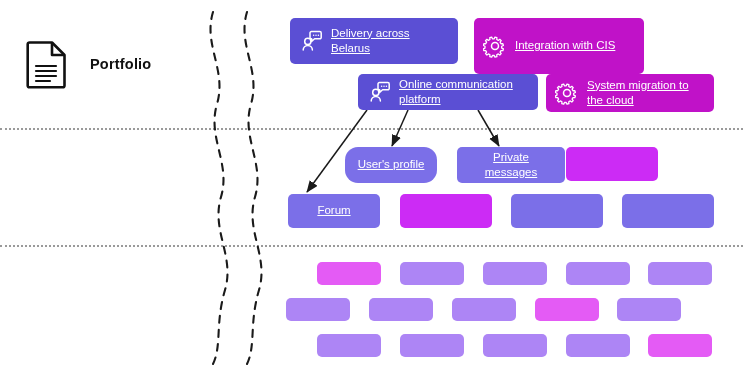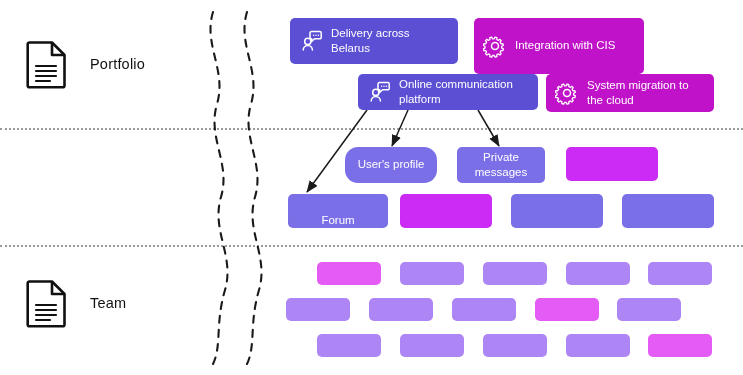--- a/index.html
+++ b/index.html
@@ -12,21 +12,21 @@
   }
   #canvas{position:absolute;inset:0;width:743px;height:375px;}
 
   
   .lane-label{
     position:absolute;
     display:flex;align-items:center;gap:22px;
   }
   .doc-icon{width:42px;height:52px;display:block;}
   .lane-name{
-    font-size:14.5px;font-weight:normal;color:#111111;
+    font-size:14.5px;font-weight:bold;color:#111111;
     letter-spacing:.2px;white-space:nowrap;
   }
 
   
   .divider{
     position:absolute;left:0;width:743px;height:0;
     border-top:2px dotted #9a9a9a;
   }
   .squiggle{position:absolute;top:0;left:0;width:743px;height:375px;pointer-events:none;}
 
@@ -34,21 +34,21 @@
   .box{
     position:absolute;
     border-radius:5px;
     box-sizing:border-box;
     display:flex;align-items:center;
     color:#ffffff;
     font-size:11.5px;
     line-height:1.32;
   }
   .box .bx-icon{flex:0 0 auto;margin-left:9px;margin-right:8px;}
-  .box .bx-label{white-space:pre-line;padding-right:8px;}
+  .box .bx-label{white-space:pre-line;padding-right:8px;text-decoration:underline;}
   .box.centered{justify-content:center;text-align:center;}
   .box.centered .bx-label{padding:0 8px;}
 
   
   .brick{position:absolute;border-radius:5px;}
   svg{display:block;}
 </style>
 </head>
 <body>
 
@@ -83,35 +83,20 @@
             <line x1="10" y1="33" x2="30" y2="33"></line>
           <line x1="10" y1="38" x2="30" y2="38"></line>
             <line x1="10" y1="43" x2="24" y2="43"></line>
         </g>
       </svg>
     </span>
     <span class="lane-name">Portfolio</span>
   </div>
 
 
-  <div class="lane-label" style="left:26px;top:277px;">
-    <span class="doc-icon-wrap">
-      <svg class="doc-icon" viewBox="0 0 42 52">
-        <path d="M3.5,4.5 h22.5 l12.5,12.5 v30.5 a1.8,1.8 0 0 1 -1.8,1.8 h-33.2 a1.8,1.8 0 0 1 -1.8,-1.8 v-41.2 a1.8,1.8 0 0 1 1.8,-1.8 z" fill="none" stroke="#111" stroke-width="2.6" stroke-linejoin="round"></path>
-        <path d="M26,4.5 v12.5 h12.5" fill="none" stroke="#111" stroke-width="2.6" stroke-linejoin="round"></path>
-        <g stroke="#111" stroke-width="2.2" stroke-linecap="round">
-          <line x1="10" y1="28" x2="30" y2="28"></line>
-            <line x1="10" y1="33" x2="30" y2="33"></line>
-          <line x1="10" y1="38" x2="30" y2="38"></line>
-            <line x1="10" y1="43" x2="24" y2="43"></line>
-        </g>
-      </svg>
-    </span>
-    <span class="lane-name">Team</span>
-  </div>
 
   <div class="box" style="left:290px;top:18px;width:168px;height:46px;background:#5B4FD4;">
     <span class="bx-icon">
       <svg width="24" height="24" viewBox="0 0 24 24">
         <path d="M4.2,21 a4.6,4.6 0 0 1 9.2,0" fill="none" stroke="#fff" stroke-width="1.5" stroke-linecap="round"></path>
         <circle cx="8.8" cy="12.4" r="3.1" fill="none" stroke="#fff" stroke-width="1.5"></circle>
         <path d="M12.6,2.6 h8.2 a1.4,1.4 0 0 1 1.4,1.4 v4.4 a1.4,1.4 0 0 1 -1.4,1.4 h-5.2 l-3,2.6 v-2.6 h-0.2 a1.4,1.4 0 0 1 -1.4,-1.4 v-4.4 a1.4,1.4 0 0 1 1.4,-1.4 z" fill="none" stroke="#fff" stroke-width="1.5" stroke-linejoin="round"></path>
         <g fill="#fff">
             <circle cx="14.6" cy="6.2" r="0.75"></circle>
             <circle cx="17" cy="6.2" r="0.75"></circle>
@@ -157,29 +142,29 @@
         <circle cx="12" cy="12" r="3.5" fill="none" stroke="#fff" stroke-width="1.5"></circle>
       </svg>
     </span>
     <span class="bx-label">System migration to
 the cloud</span>
   </div>
 
   <div class="box centered" style="left:345px;top:147px;width:92px;height:36px;background:#7B6FE8;border-radius:13px;">
     <span class="bx-label">User's profile</span>
   </div>
-  <div class="box centered" style="left:457px;top:147px;width:88px;height:36px;background:#7B6FE8;">
+  <div class="box centered" style="left:457px;top:147px;width:108px;height:36px;background:#7B6FE8;">
     <span class="bx-label">Private
 messages</span>
   </div>
   <div class="box centered blank" style="left:566px;top:147px;width:92px;height:34px;background:#CC2BF5;">
     
   </div>
 
-  <div class="box centered" style="left:288px;top:194px;width:100px;height:34px;background:#7B6FE8;align-items:flex-end;">
+  <div class="box centered" style="left:288px;top:194px;width:92px;height:34px;background:#7B6FE8;">
     <span class="bx-label">Forum</span>
   </div>
   <div class="box centered blank" style="left:400px;top:194px;width:92px;height:34px;background:#CC2BF5;">
     
   </div>
   <div class="box centered blank" style="left:511px;top:194px;width:92px;height:34px;background:#7B6FE8;">
     
   </div>
   <div class="box centered blank" style="left:622px;top:194px;width:92px;height:34px;background:#7B6FE8;">
     

